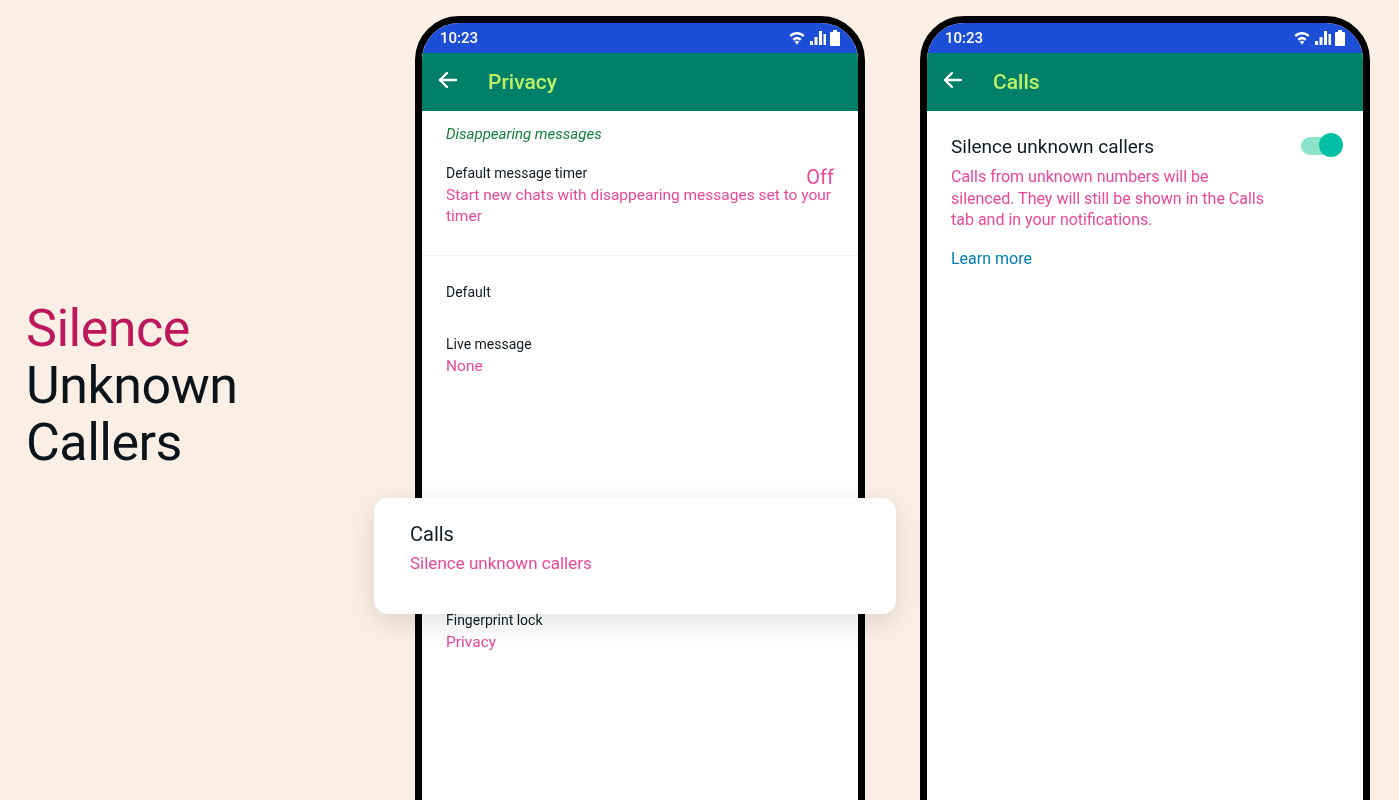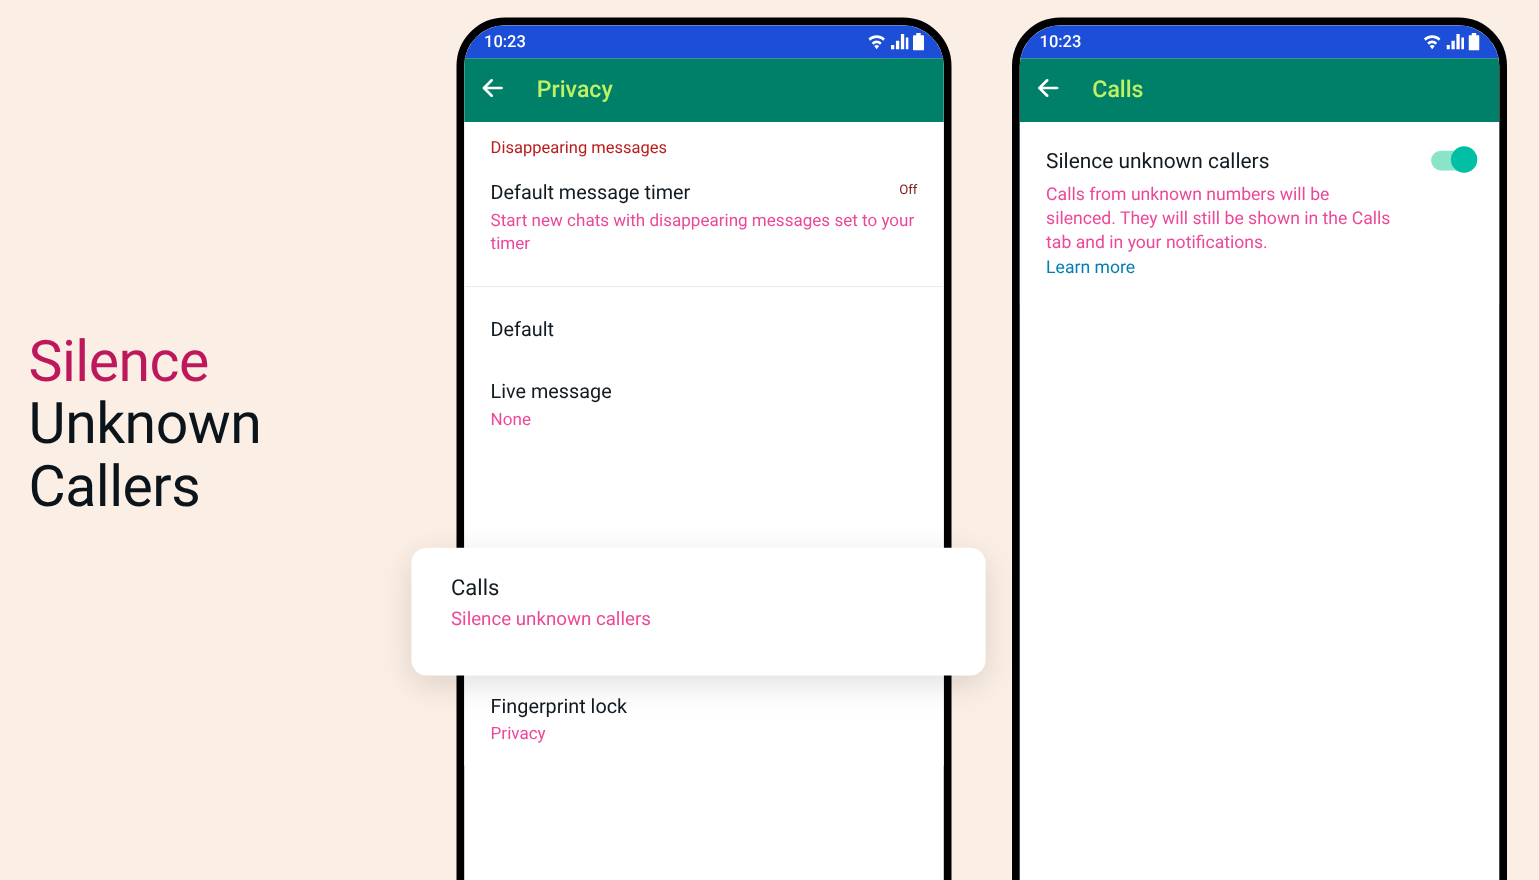--- a/index.html
+++ b/index.html
@@ -62,43 +62,44 @@
     padding: 0 14px;
     gap: 28px;
   }
   .back-arrow svg { stroke: #fff; }
   .header-title { font-size: 21px; font-weight: 500; }
 
   
   .content { background: #fff; }
   .section-header {
     padding: 14px 24px 8px;
-    color: #b91c1c;
+    color: #15803d;
     font-size: 15px;
+    font-style: italic;
   }
   .setting-row {
     padding: 14px 24px 18px;
     position: relative;
   }
   .setting-title {
-    font-size: 18px;
+    font-size: 14px;
     color: #111b21;
     margin-bottom: 4px;
   }
   .setting-sub {
     font-size: 15.5px;
     color: #ec4899;
     line-height: 1.35;
   }
   .setting-value-right {
     position: absolute;
     right: 24px;
     top: 14px;
-    color: #7f1d1d;
-    font-size: 12px;
+    color: #ec4899;
+    font-size: 20px;
   }
   .divider { height: 1px; background: #e9edef; margin: 10px 0 14px; }
 
   
   .pop-card {
     position: absolute;
     left: 374px;
     top: 498px;
     width: 522px;
     height: 116px;
@@ -113,21 +114,21 @@
   
   .calls-spacer { height: 130px; }
 
   
   .calls-setting {
     padding: 24px 24px;
     position: relative;
   }
   .calls-setting .setting-title { font-size: 19px; margin-bottom: 8px; }
   .calls-setting .setting-sub { font-size: 16px; max-width: 320px; }
-  .learn-more { color: #027eb5; font-size: 16px; margin-top: 2px; display:inline-block; }
+  .learn-more { color: #027eb5; font-size: 16px; margin-top: 18px; display:inline-block; }
 
   
   .toggle {
     position: absolute;
     right: 22px;
     top: 26px;
     width: 40px;
     height: 18px;
     background: #8be3c9;
     border-radius: 20px;

